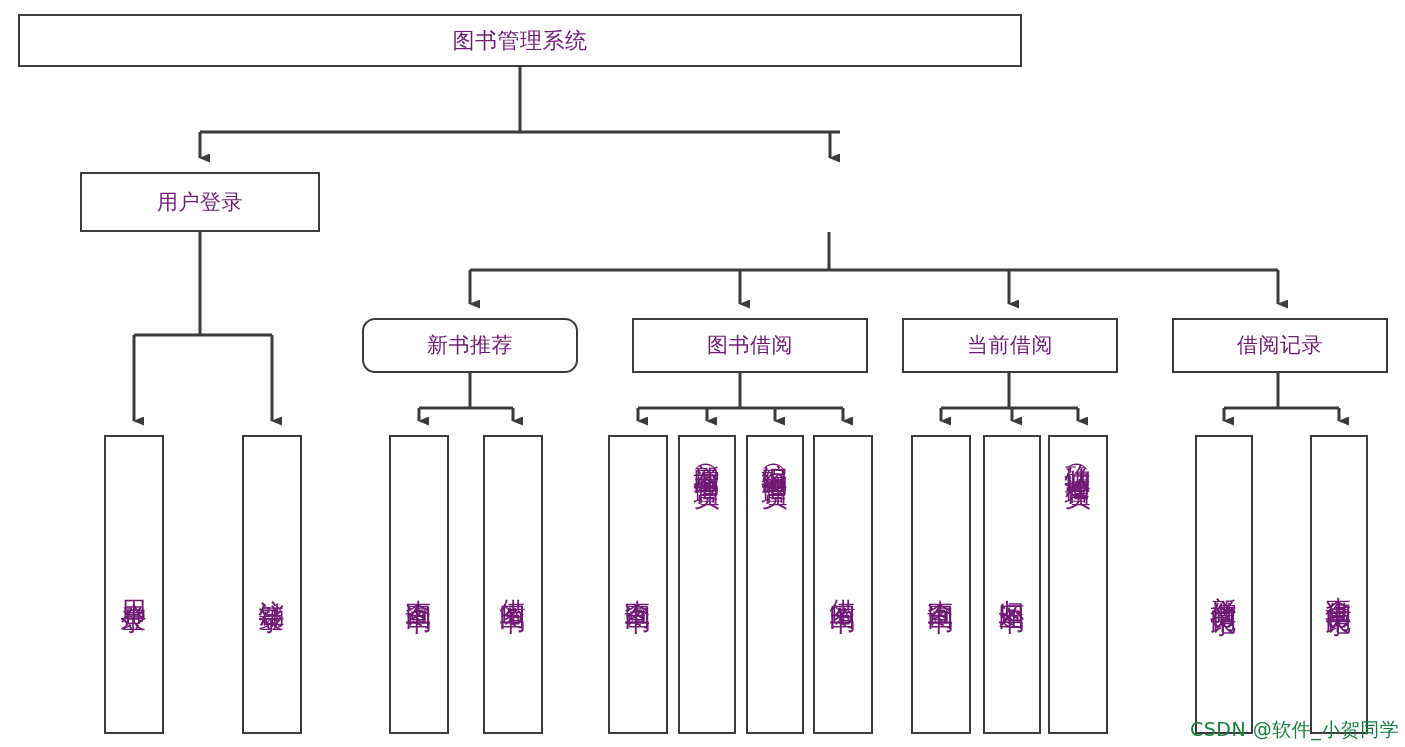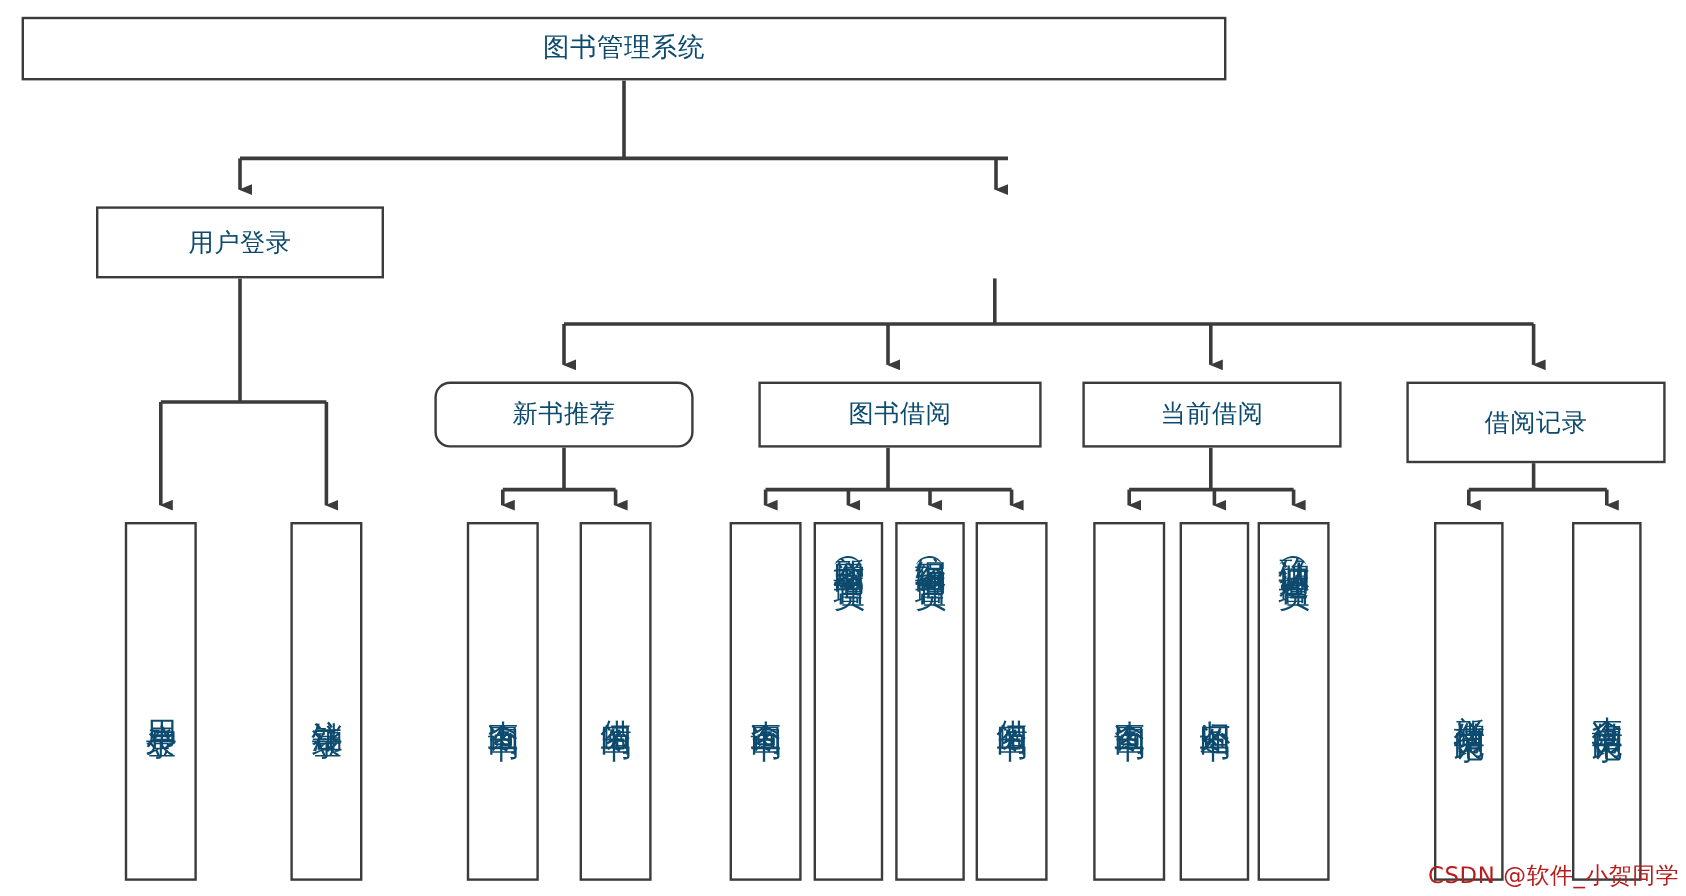--- a/index.html
+++ b/index.html
@@ -26,21 +26,21 @@
     pointer-events: none;
   }
   .node {
     position: absolute;
     box-sizing: border-box;
     border: 2.5px solid #3b3b3b;
     background: #ffffff;
     display: flex;
     align-items: center;
     justify-content: center;
-    color: #0c4a6e;
+    color: #701a75;
   }
   .node .label {
     display: block;
     text-align: center;
     line-height: 1.18;
     letter-spacing: 0.5px;
   }
   
   .node.horiz .label {
     font-size: 21px;
@@ -63,21 +63,21 @@
     letter-spacing: 3px;
     white-space: nowrap;
   }
   .node.vert.mid {
     align-items: center;
     padding-top: 0;
   }
   .watermark {
     position: absolute;
     font-size: 19px;
-    color: #b91c1c;
+    color: #15803d;
     white-space: nowrap;
     letter-spacing: 0.5px;
   }
 </style>
 </head>
 <body>
 
 <div id="canvas">
 
   <svg class="wires" viewBox="0 0 1405 747" xmlns="http://www.w3.org/2000/svg">
@@ -140,21 +140,21 @@
 
   <div class="node horiz" style="left:362px;top:318px;width:216px;height:55px;border-radius:13px;">
     <span class="label">新书推荐</span>
   </div>
   <div class="node horiz" style="left:632px;top:318px;width:236px;height:55px;">
     <span class="label">图书借阅</span>
   </div>
   <div class="node horiz" style="left:902px;top:318px;width:216px;height:55px;">
     <span class="label">当前借阅</span>
   </div>
-  <div class="node horiz" style="left:1172px;top:318px;width:216px;height:68px;">
+  <div class="node horiz" style="left:1172px;top:318px;width:216px;height:55px;">
     <span class="label">借阅记录</span>
   </div>
 
   <div class="node vert mid" style="left:104px;top:435px;width:60px;height:299px;">
     <span class="label">用户登录</span>
   </div>
   <div class="node vert mid" style="left:242px;top:435px;width:60px;height:299px;">
     <span class="label">注销登录</span>
   </div>
 

